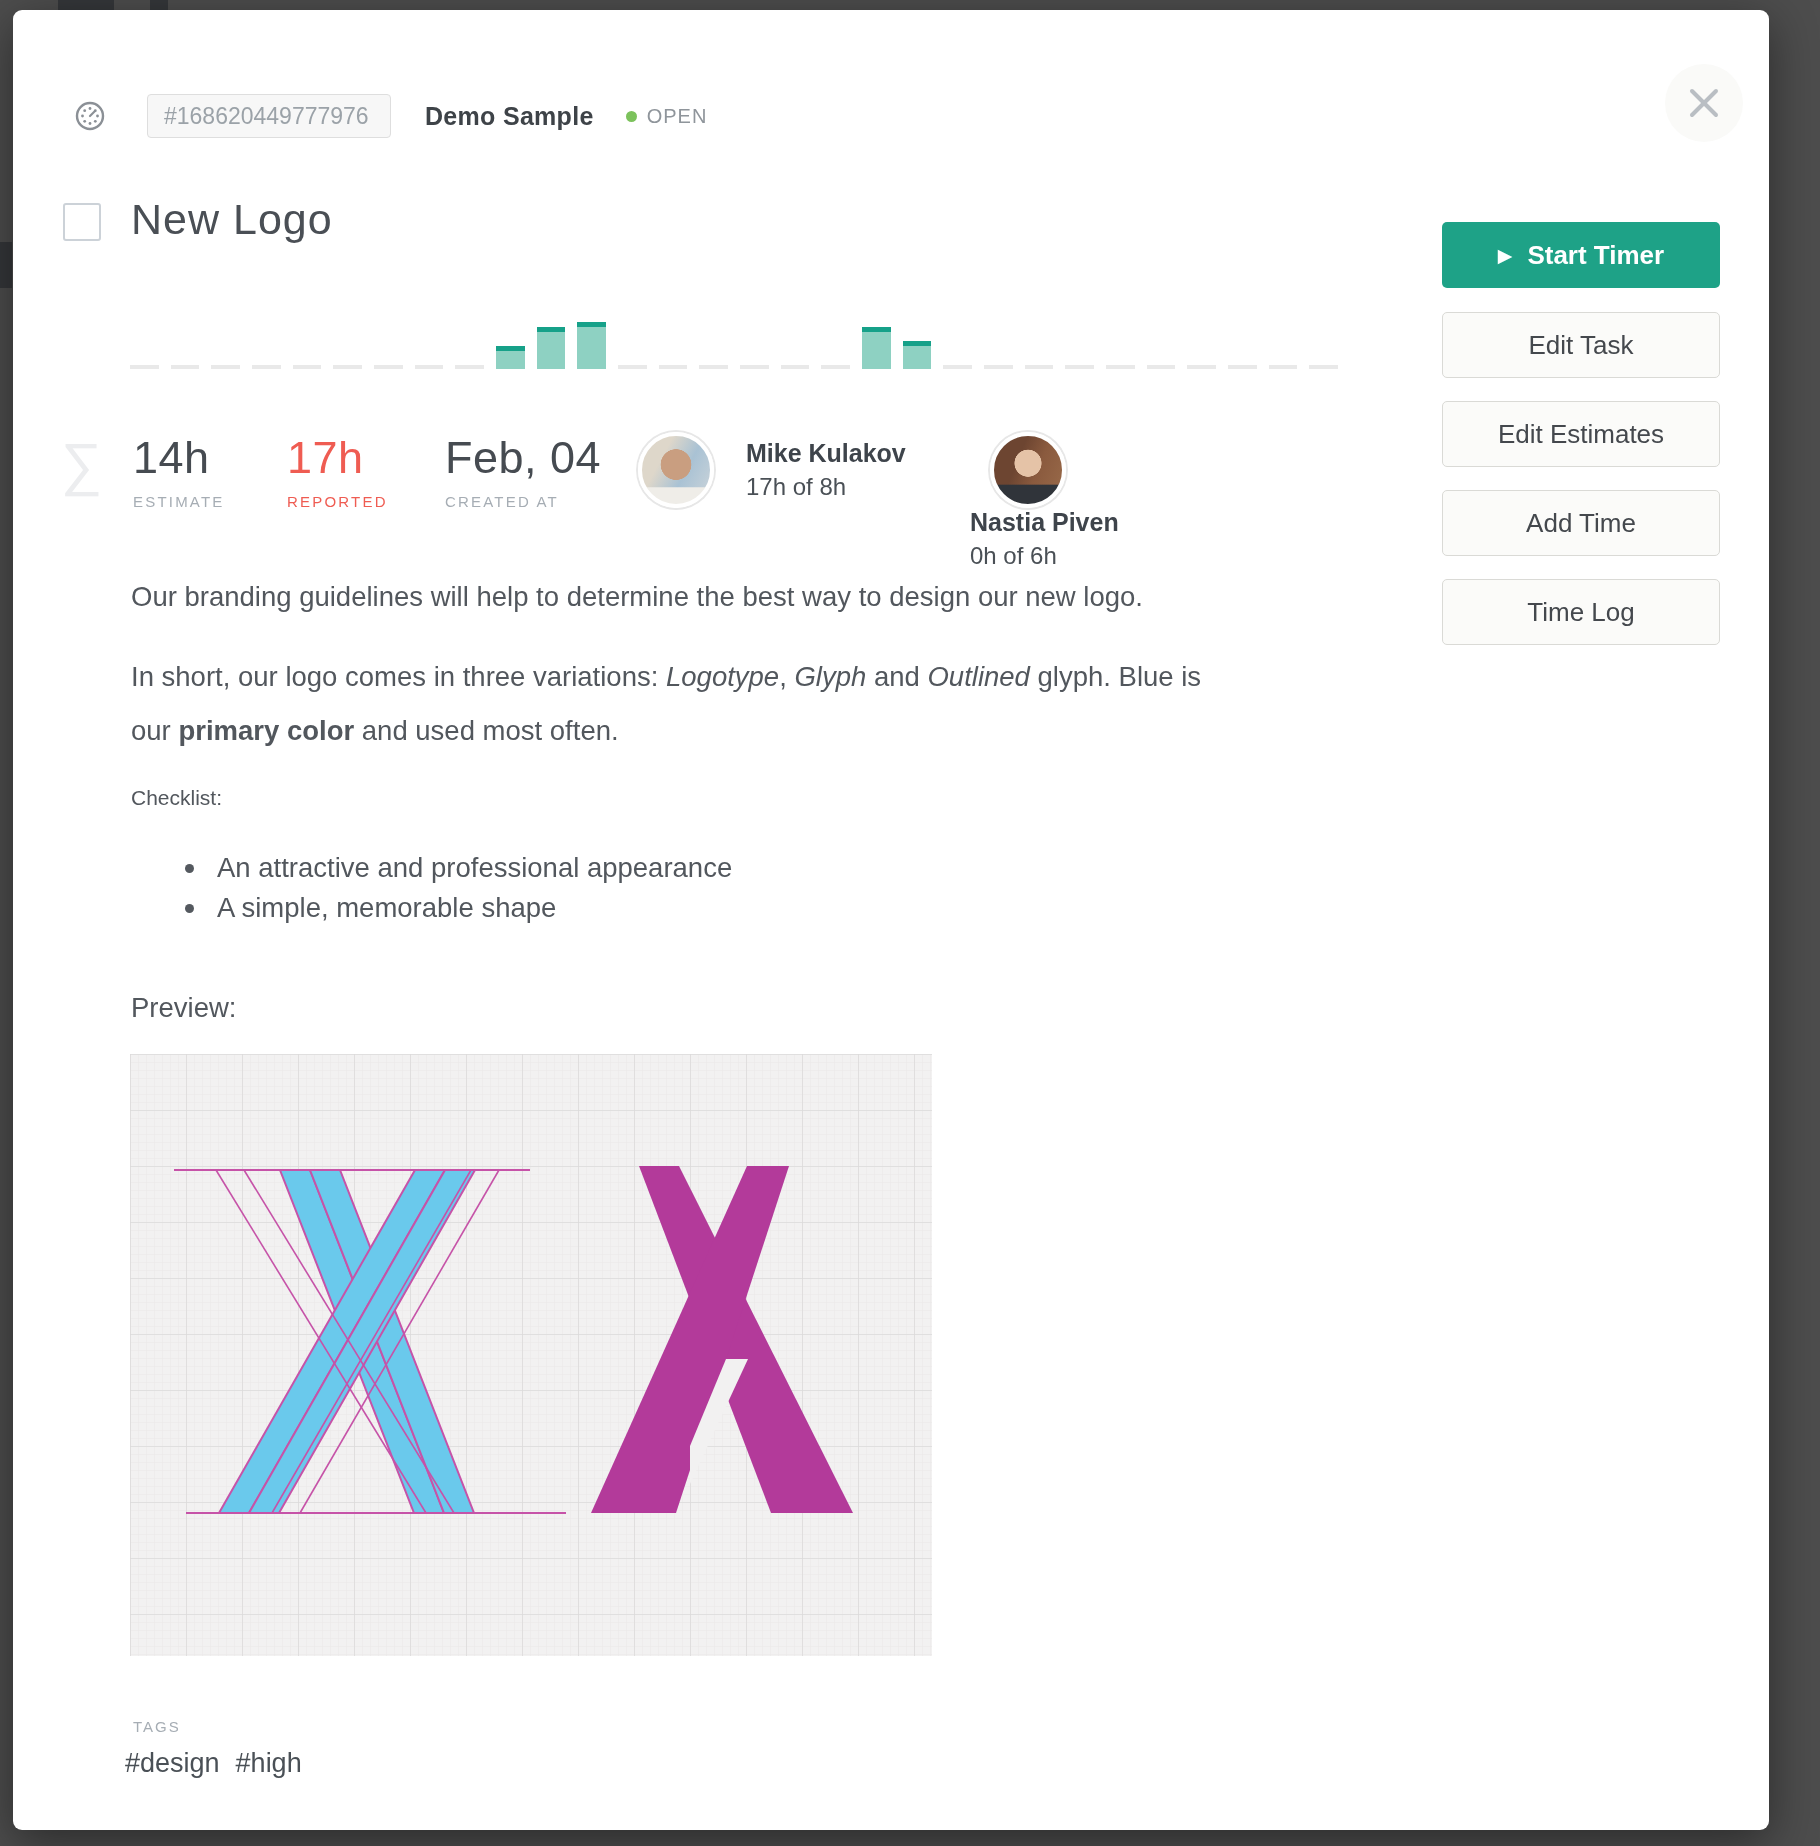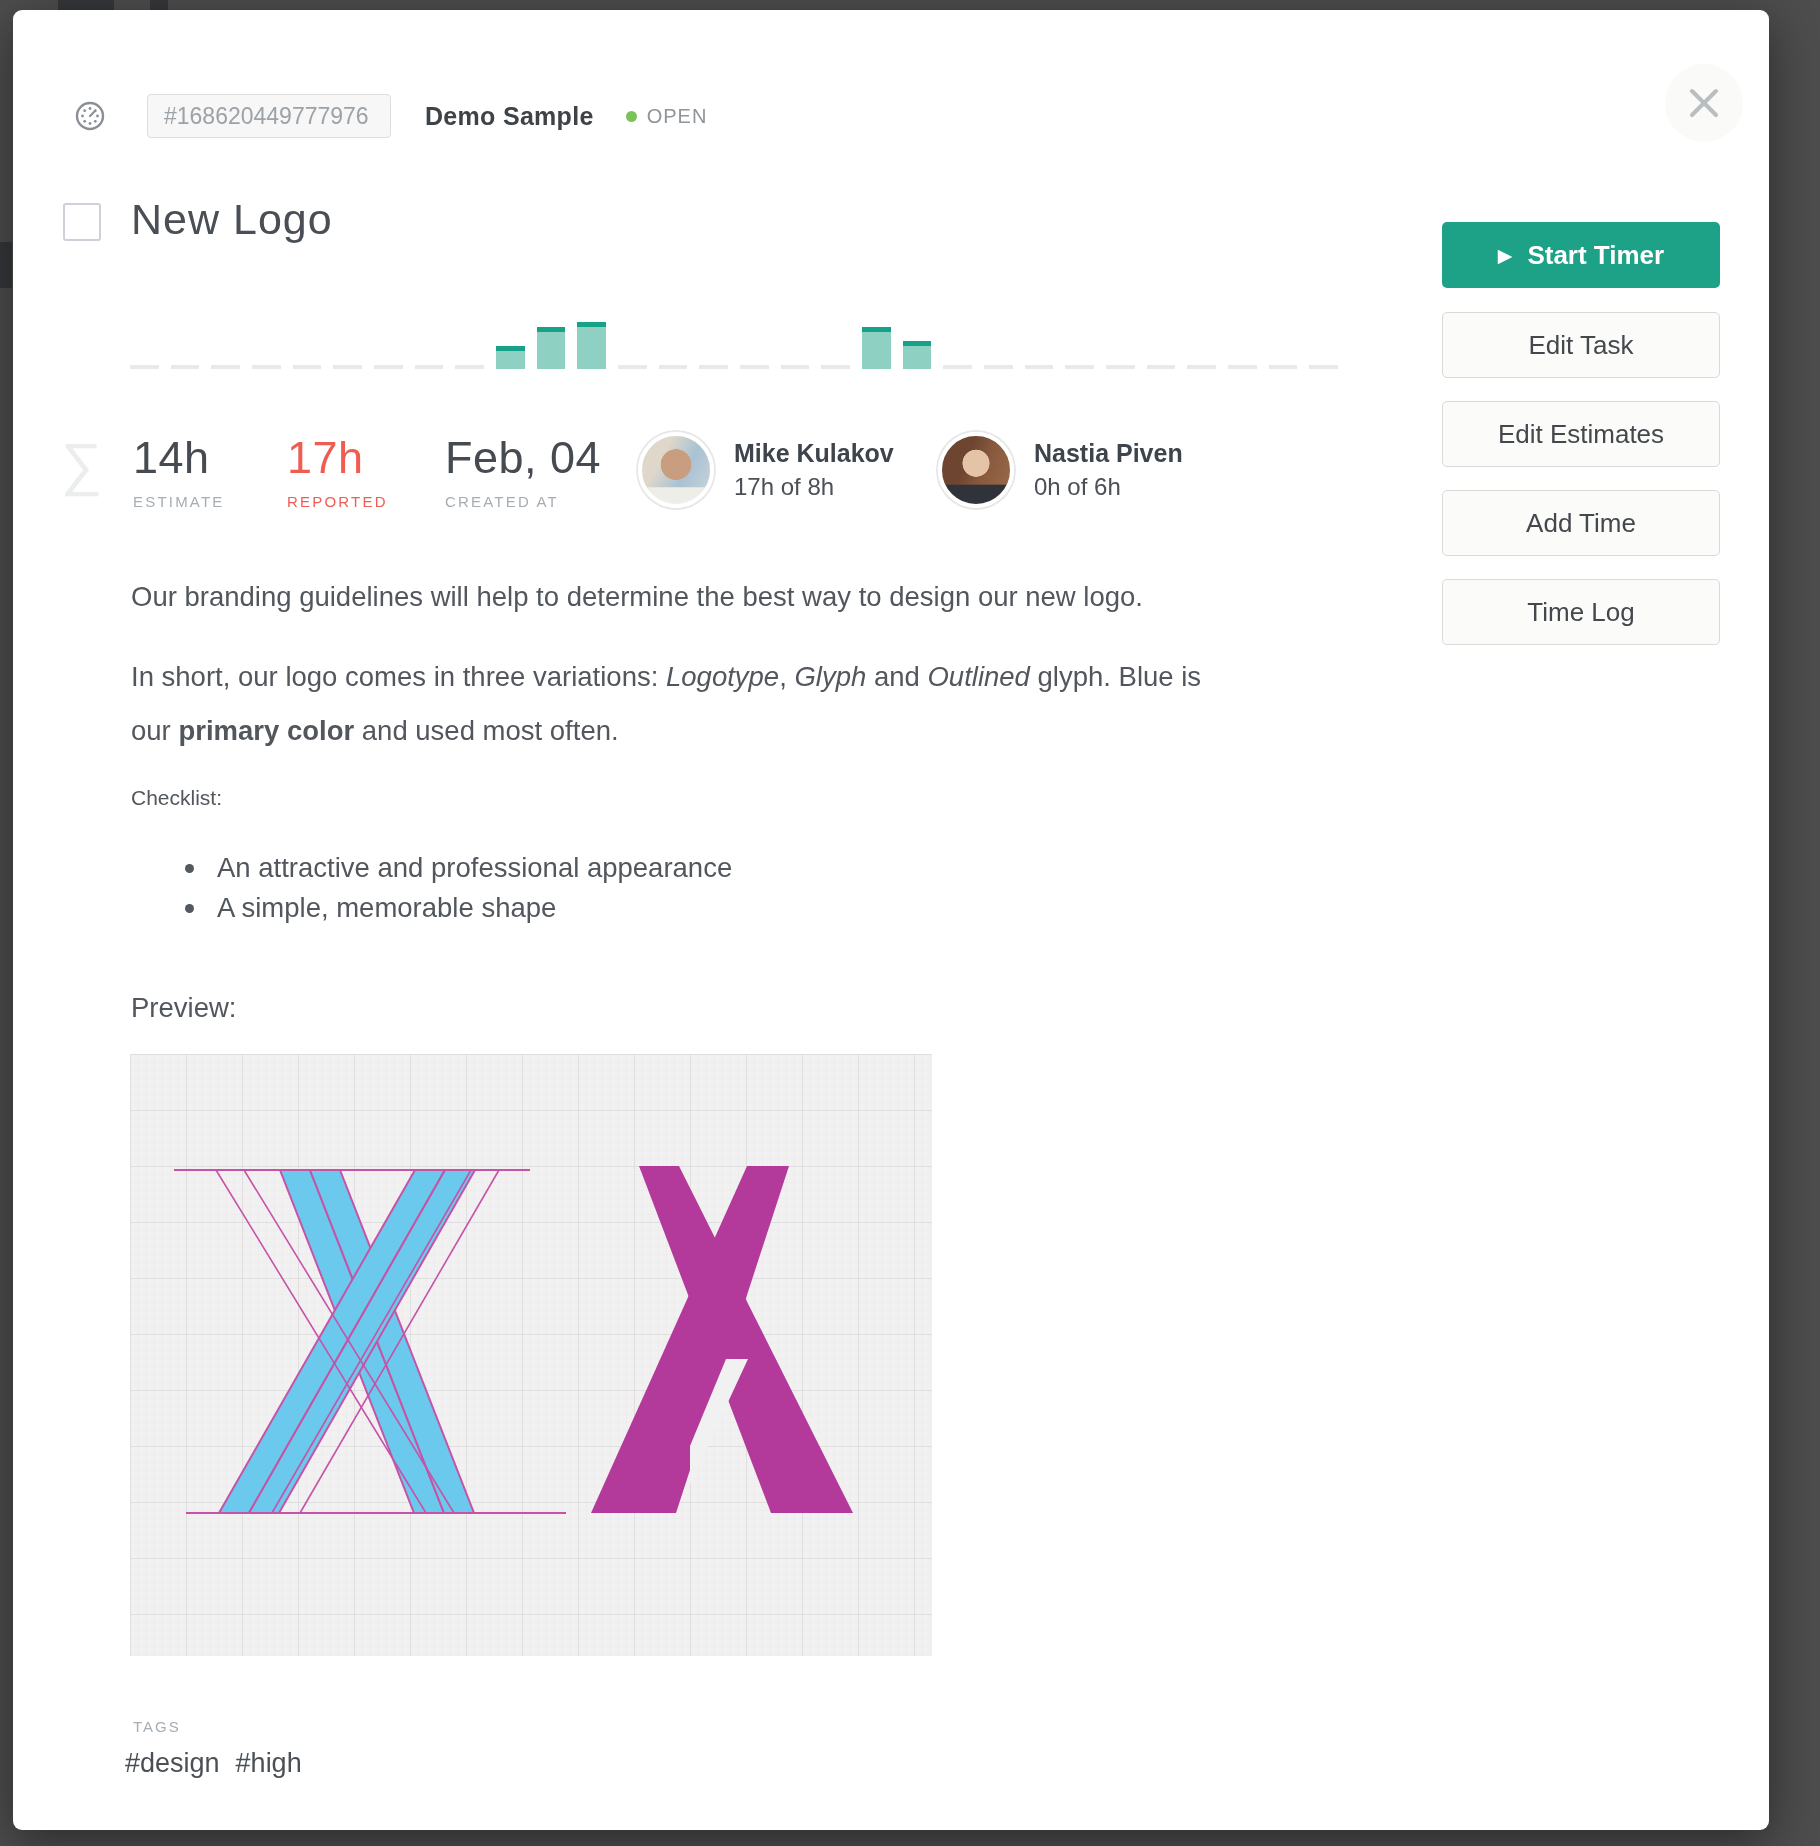--- a/index.html
+++ b/index.html
@@ -43,21 +43,21 @@
   .avatar{width:76px;height:76px;border-radius:50%;border:4px solid #fff;
           box-shadow:0 0 0 2px #e7e7e7;}
   .av-mike{background:
       radial-gradient(circle at 50% 42%, #c99e80 0 29%, rgba(0,0,0,0) 30%),
       linear-gradient(to top, #efede8 0 24%, rgba(0,0,0,0) 25%),
       linear-gradient(118deg, #ded7ca 0 30%, #a9c2d4 60%, #cdd5da 100%);}
   .av-nastia{background:
       radial-gradient(circle at 50% 40%, #e5c3a7 0 25%, rgba(0,0,0,0) 26%),
       linear-gradient(to top, #30343a 0 28%, rgba(0,0,0,0) 29%),
       linear-gradient(112deg, #6d4531 0 35%, #8a5a3e 60%, #9a6b4a 100%);}
-  .ainfo{margin-left:20px;}
+  .ainfo{margin-left:32px;}
   .aname{font-size:25px;font-weight:bold;color:#3e444b;}
   .atime{margin-top:5px;font-size:24px;color:#4a5056;}
 
   
   .btn{position:absolute;left:1429px;width:278px;height:66px;border-radius:5px;
        display:flex;align-items:center;justify-content:center;font-size:26px;cursor:pointer;}
   .btn.primary{color:#fff;font-weight:bold;border:none;}
   .btn.ghost{background:#fbfbf9;border:1px solid #dadad6;color:#44484d;}
   .playicon{font-size:19px;margin-right:15px;line-height:1;}
 
@@ -234,21 +234,21 @@
       <div class="lbl">CREATED AT</div>
     </div>
 
     <div class="assignee" style="left:625px;">
       <div class="avatar av-mike"></div>
       <div class="ainfo">
         <div class="aname">Mike Kulakov</div>
         <div class="atime">17h of 8h</div>
       </div>
     </div>
-    <div class="assignee" style="left:925px;">
+    <div class="assignee" style="left:925px;flex-direction:column;">
       <div class="avatar av-nastia"></div>
       <div class="ainfo">
         <div class="aname">Nastia Piven</div>
         <div class="atime">0h of 6h</div>
       </div>
     </div>
 
     <div class="btn primary" style="top:212px;background:#1EA287;">
       <span class="playicon">▶</span>
       <span>Start Timer</span>

